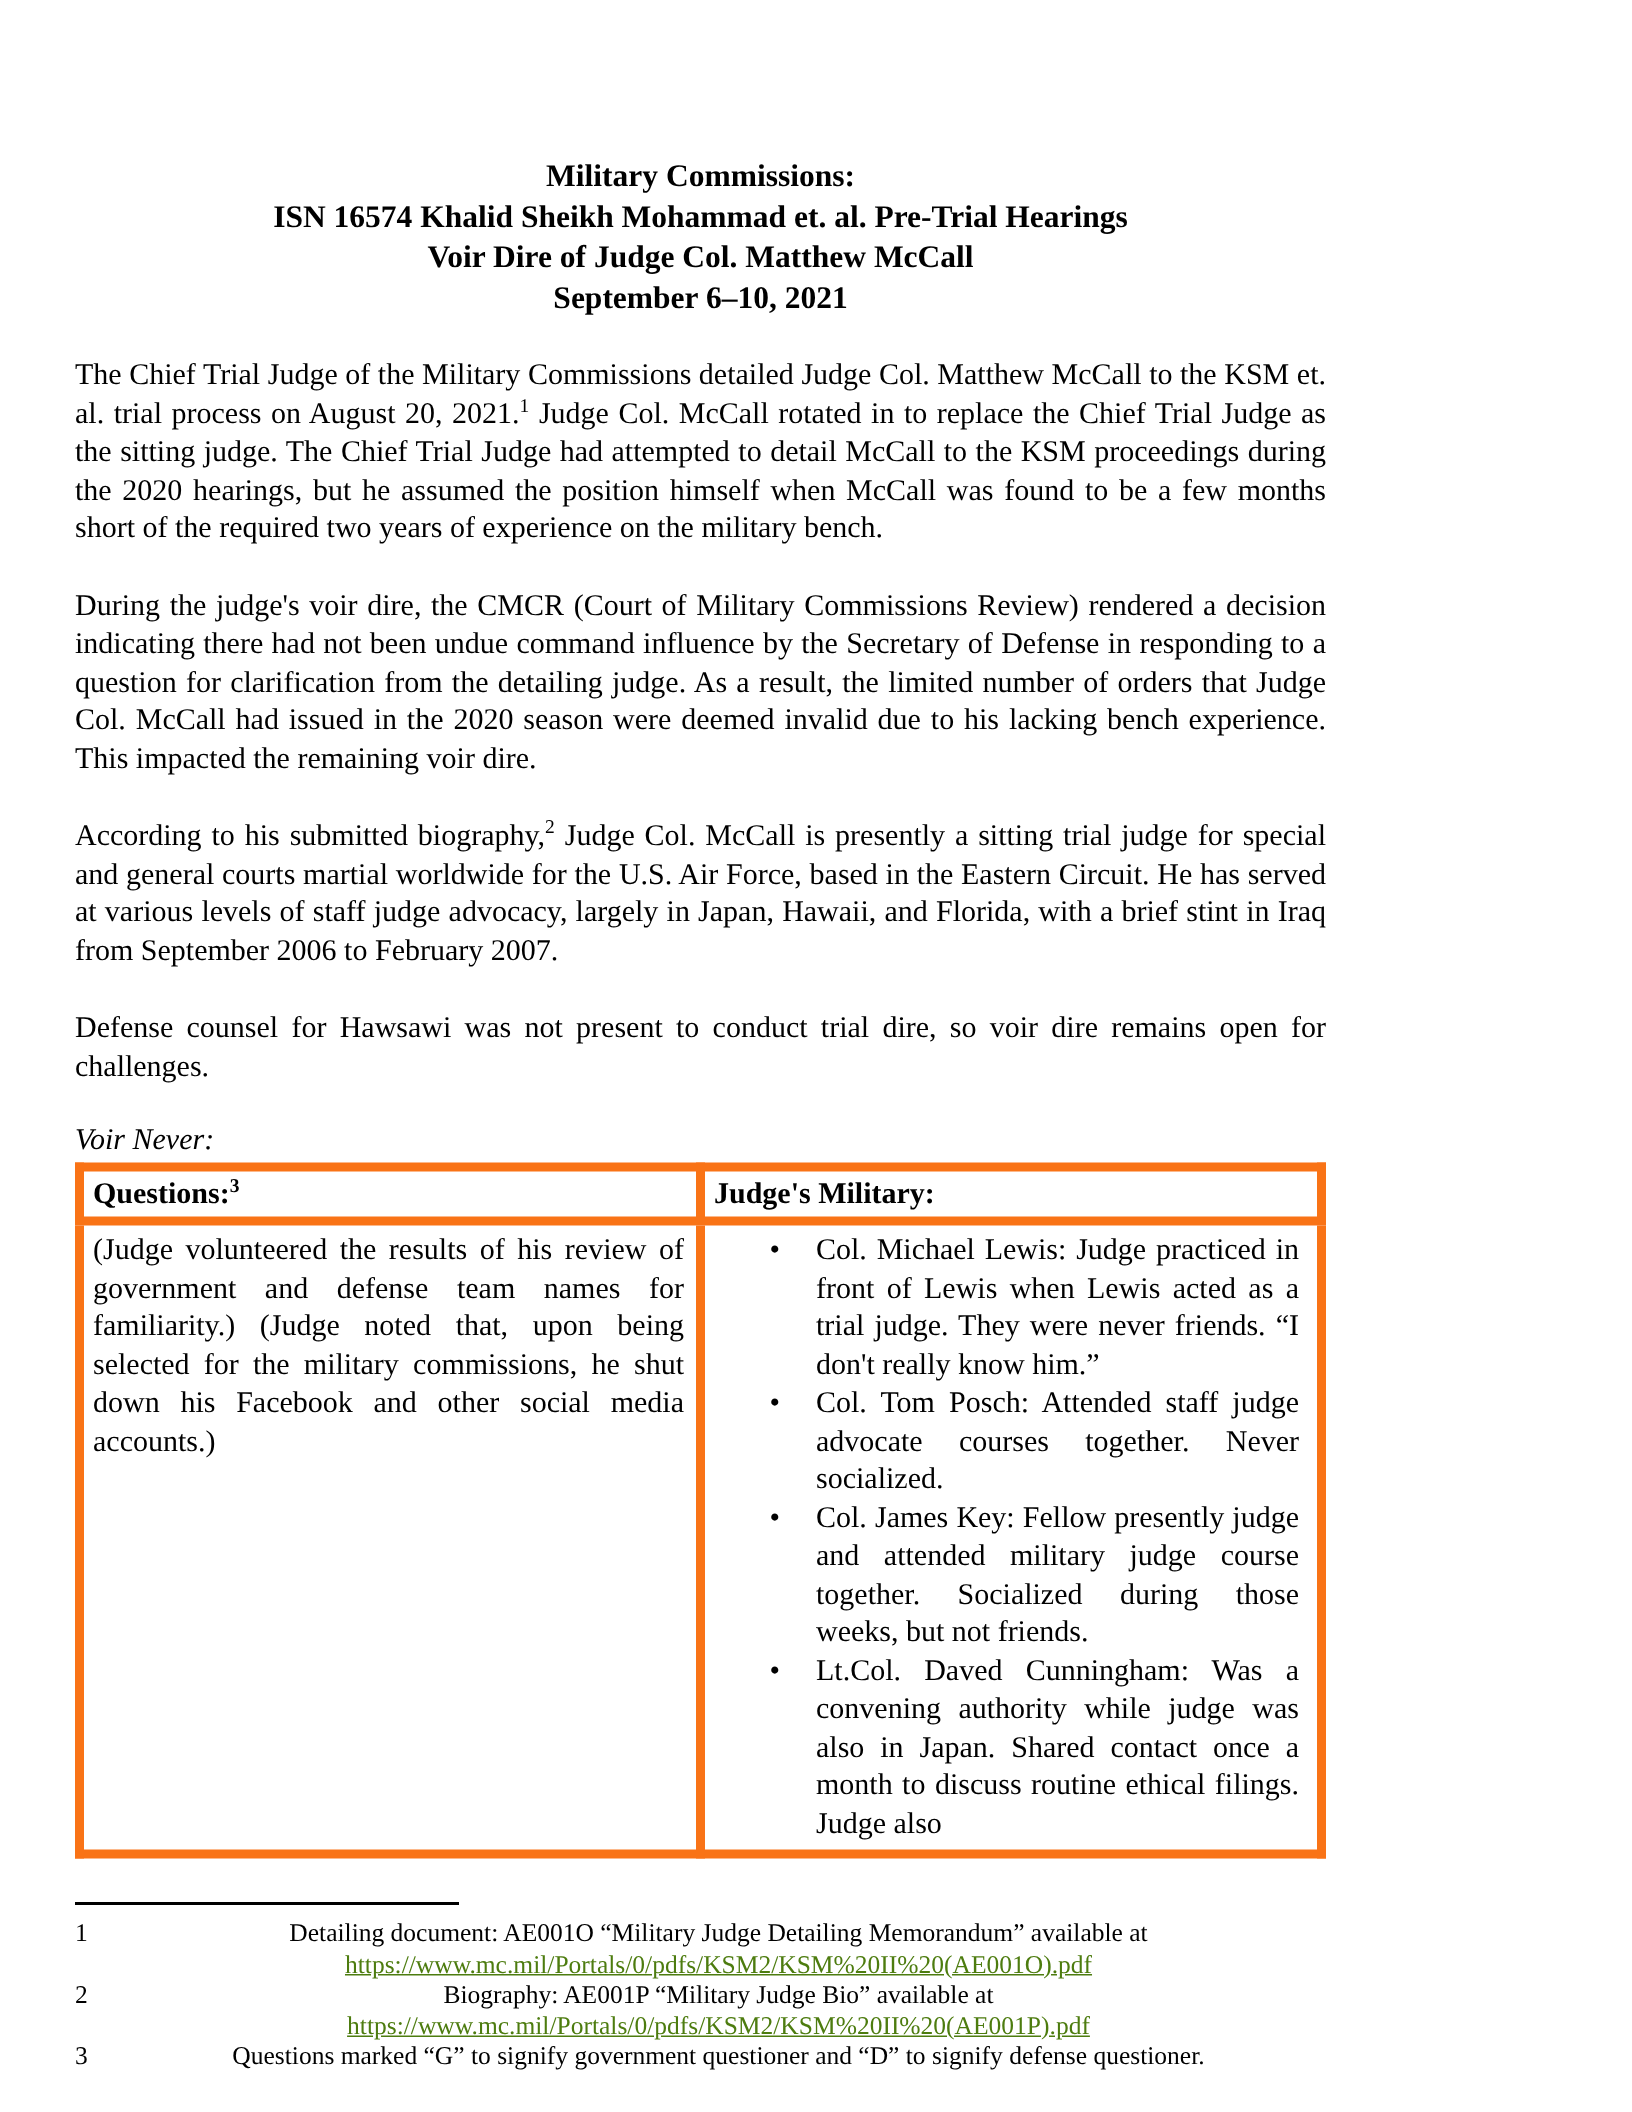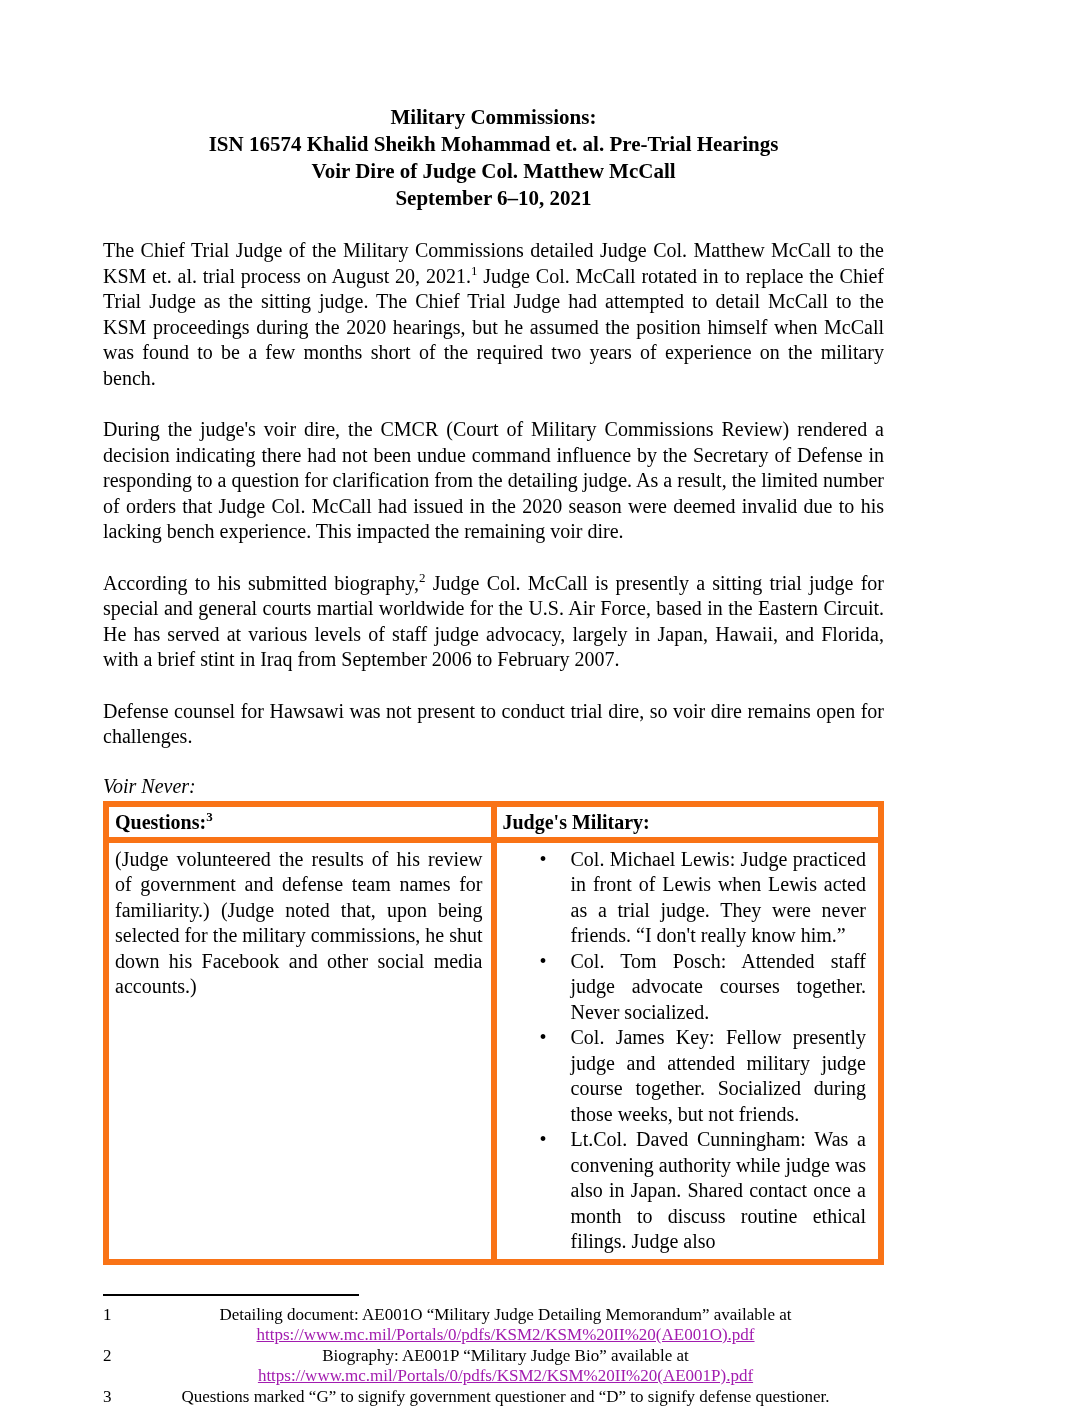--- a/index.html
+++ b/index.html
@@ -7,21 +7,21 @@
   body {
     width: 1088px;
     height: 1408px;
     font-family: "Liberation Serif", serif;
     color: #000000;
     overflow: hidden;
   }
   .page {
     width: 984px;
     height: 1408px;
-    padding: 104px 100px 0 103px;
+    padding: 104px 100px 0 50px;
   }
   .title-block {
     text-align: center;
     font-weight: bold;
     font-size: 21px;
     line-height: 27px;
   }
   .body-para {
     margin-top: 26px;
     font-size: 20px;
@@ -94,21 +94,21 @@
   .footnote {
     display: flex;
     align-items: flex-start;
   }
   .fn-num {
     width: 24px;
     flex: 0 0 24px;
   }
   .fn-text { flex: 1; text-align: center; }
   a.fn-link {
-    color: #a21caf;
+    color: #4d7c0f;
     text-decoration: underline;
   }
 </style>
 </head>
 <body>
 
 <div class="page">
 
   <div class="title-block">
     <div>Military Commissions:</div>

